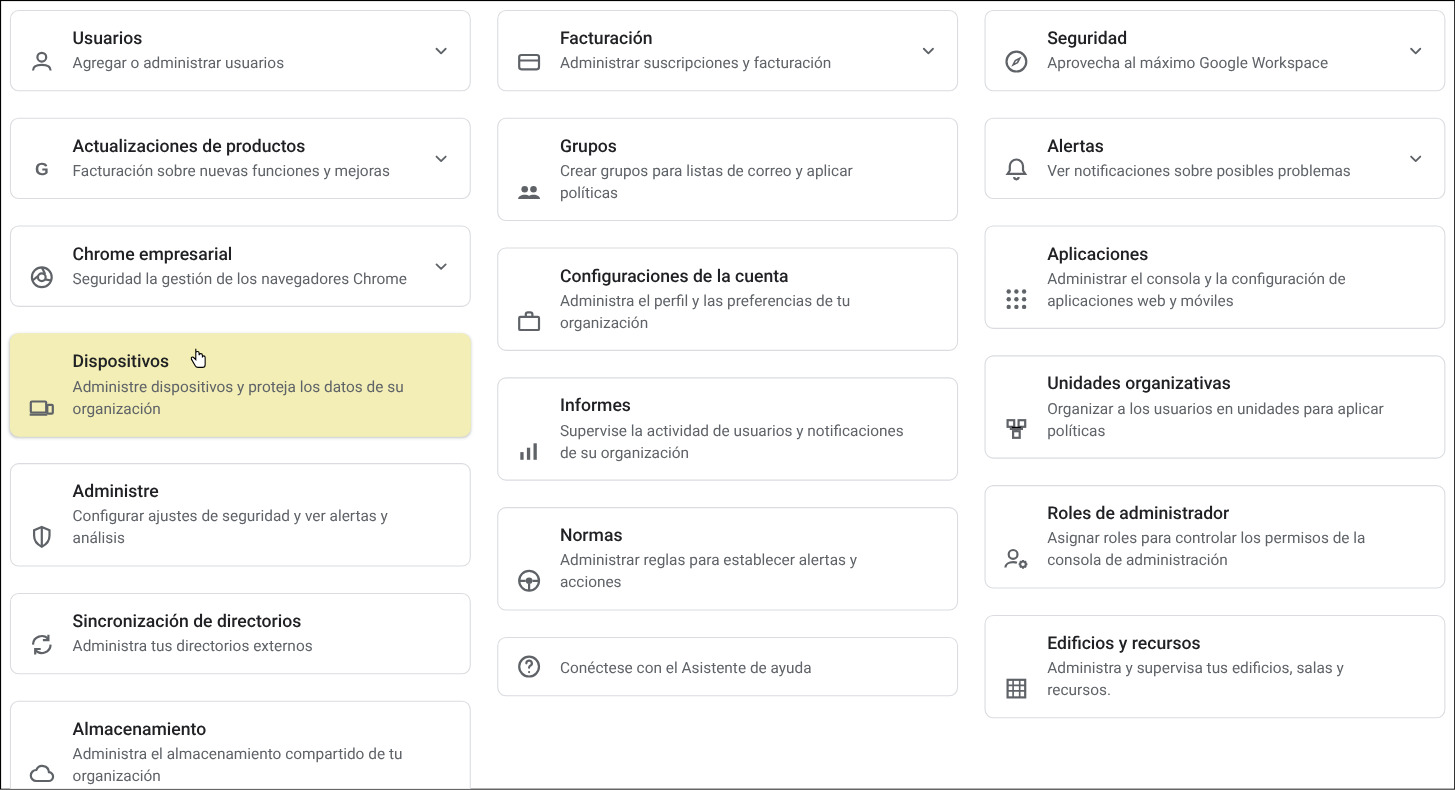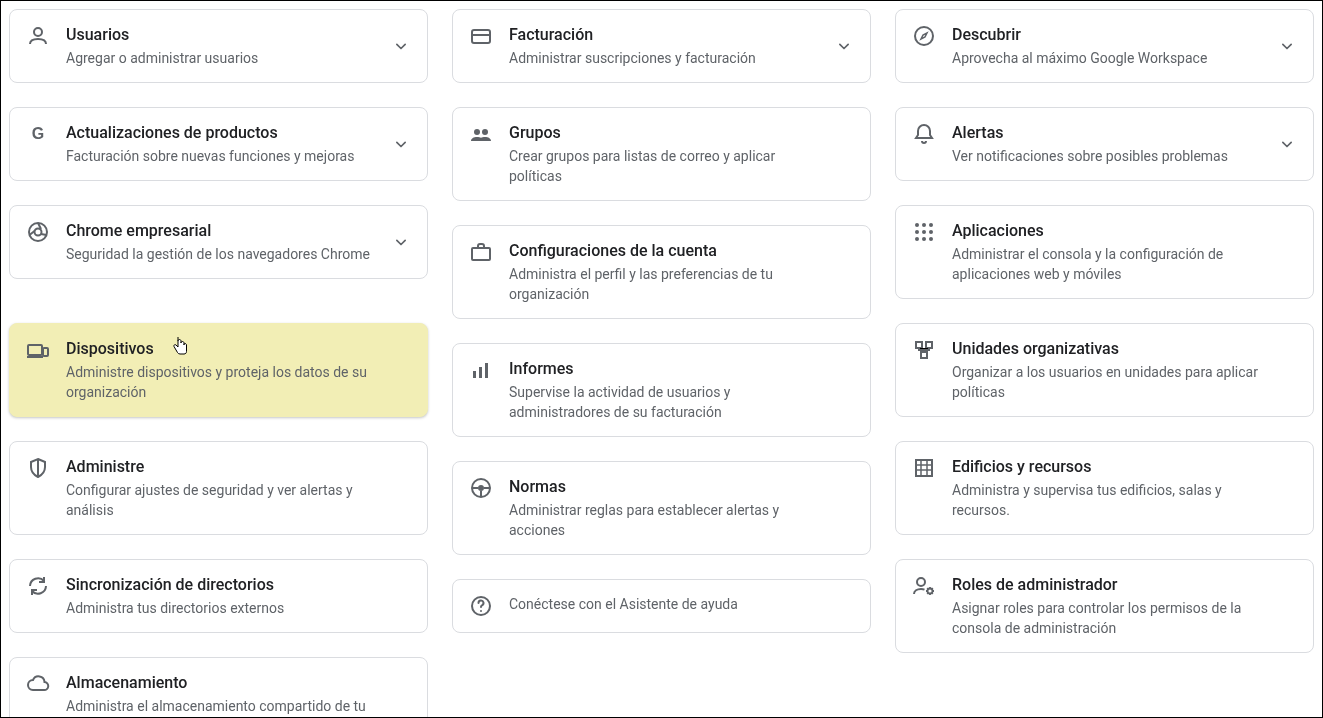--- a/index.html
+++ b/index.html
@@ -27,30 +27,29 @@
   .col {
     display: flex;
     flex-direction: column;
     gap: 24px;
   }
   .card {
     border: 1px solid #dadce0;
     border-radius: 8px;
     padding: 14px 16px 14px 16px;
     display: flex;
-    align-items: flex-start;
+    align-items: flex-end;
     gap: 16px;
     position: relative;
     background: #fff;
   }
   .card.highlight {
     background: #f2eeb5;
     border-color: #f2eeb5;
     box-shadow: 0 1px 3px rgba(60,64,67,.2), 0 1px 2px rgba(60,64,67,.1);
-    margin-top: 20px;
   }
   .icon-wrap {
     width: 24px;
     height: 24px;
     flex: 0 0 24px;
     display: flex;
     align-items: center;
     justify-content: center;
     color: #5f6368;
   }
@@ -235,21 +234,21 @@
           </div>
         </div>
         <div class="card">
           <span class="icon-wrap">
             <svg width="24" height="24" viewBox="0 0 24 24">
               <use href="#i-bars"></use>
             </svg>
           </span>
           <div class="card-body">
             <div class="card-title">Informes</div>
-            <div class="card-desc">Supervise la actividad de usuarios y administradores de su facturación</div>
+            <div class="card-desc">Supervise la actividad de usuarios y notificaciones de su organización</div>
           </div>
         </div>
         <div class="card">
           <span class="icon-wrap">
             <svg width="24" height="24" viewBox="0 0 24 24">
               <use href="#i-steering"></use>
             </svg>
           </span>
           <div class="card-body">
             <div class="card-title">Normas</div>
@@ -268,21 +267,21 @@
         </div>
       </div>
       <div class="col">
         <div class="card">
           <span class="icon-wrap">
             <svg width="24" height="24" viewBox="0 0 24 24">
               <use href="#i-compass"></use>
             </svg>
           </span>
           <div class="card-body">
-            <div class="card-title">Descubrir</div>
+            <div class="card-title">Seguridad</div>
             <div class="card-desc">Aprovecha al máximo Google Workspace</div>
           </div>
           <span class="expand">
             <svg width="20" height="20" viewBox="0 0 24 24">
               <use href="#i-chevron"></use>
             </svg>
           </span>
         </div>
         <div class="card">
           <span class="icon-wrap">
@@ -318,37 +317,37 @@
             </svg>
           </span>
           <div class="card-body">
             <div class="card-title">Unidades organizativas</div>
             <div class="card-desc">Organizar a los usuarios en unidades para aplicar políticas</div>
           </div>
         </div>
         <div class="card">
           <span class="icon-wrap">
             <svg width="24" height="24" viewBox="0 0 24 24">
+              <use href="#i-admin"></use>
+            </svg>
+          </span>
+          <div class="card-body">
+            <div class="card-title">Roles de administrador</div>
+            <div class="card-desc">Asignar roles para controlar los permisos de la consola de administración</div>
+          </div>
+        </div>
+        <div class="card">
+          <span class="icon-wrap">
+            <svg width="24" height="24" viewBox="0 0 24 24">
               <use href="#i-building"></use>
             </svg>
           </span>
           <div class="card-body">
             <div class="card-title">Edificios y recursos</div>
             <div class="card-desc">Administra y supervisa tus edificios, salas y recursos.</div>
-          </div>
-        </div>
-        <div class="card">
-          <span class="icon-wrap">
-            <svg width="24" height="24" viewBox="0 0 24 24">
-              <use href="#i-admin"></use>
-            </svg>
-          </span>
-          <div class="card-body">
-            <div class="card-title">Roles de administrador</div>
-            <div class="card-desc">Asignar roles para controlar los permisos de la consola de administración</div>
           </div>
         </div>
       </div>
     </div>
 </div>
 
 <svg width="0" height="0" style="position:absolute">
   <defs>
     <g id="i-person">
         <path fill="none" stroke="currentColor" stroke-width="2" d="M12 12a4 4 0 1 0 0-8 4 4 0 0 0 0 8zm-8 8c0-3.5 3.6-5 8-5s8 1.5 8 5"></path>

